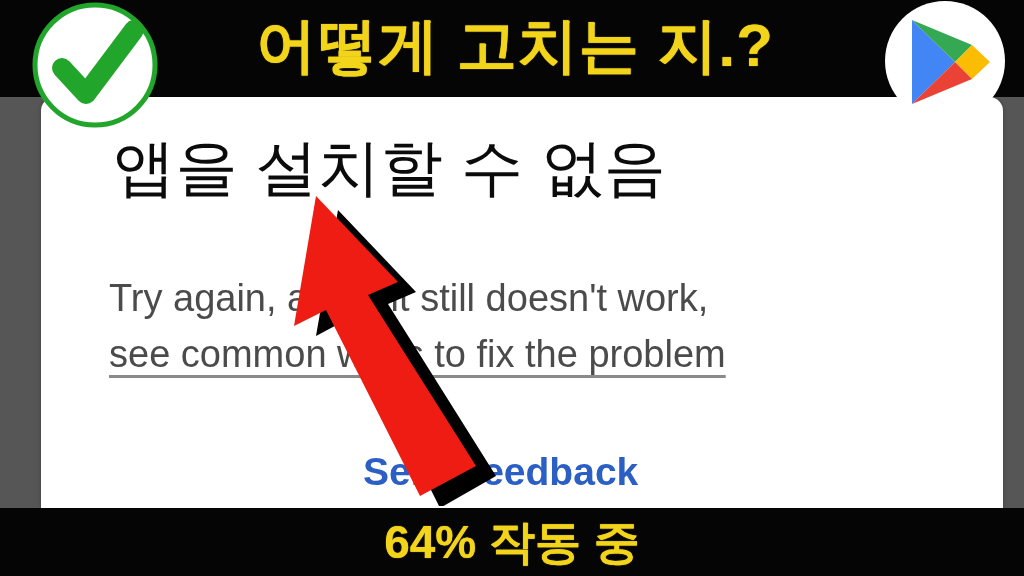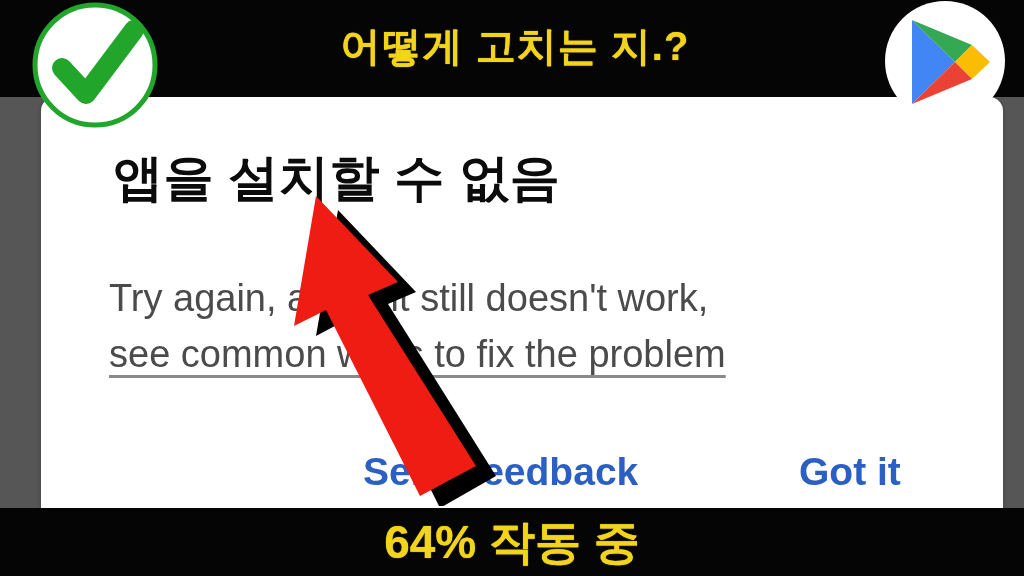--- a/index.html
+++ b/index.html
@@ -32,21 +32,21 @@
   .top-banner-text {
     position: absolute;
     left: 170px;
     top: 0;
     width: 690px;
     height: 92px;
     display: flex;
     align-items: center;
     justify-content: center;
     color: #F2D41B;
-    font-size: 40px;
+    font-size: 60px;
     font-weight: bold;
     letter-spacing: 1px;
     white-space: nowrap;
     line-height: 1;
     text-shadow: 0 0 1px #F2D41B;
   }
 
   
   .bottom-banner {
     position: absolute;
@@ -95,24 +95,24 @@
     height: 411px;
     background: #FFFFFF;
     border-radius: 14px 14px 0 0;
     box-shadow: 0 0 4px rgba(0,0,0,0.25);
     z-index: 10;
   }
 
   .dialog-title {
     position: absolute;
     left: 72px;
-    top: 56px;
+    top: 40px;
     color: #0B0B0B;
-    font-size: 50px;
-    font-weight: bold;
+    font-size: 62px;
+    font-weight: normal;
     letter-spacing: 0.5px;
     white-space: nowrap;
     line-height: 1;
   }
 
   .dialog-body {
     position: absolute;
     left: 68px;
     top: 173px;
     width: 830px;
@@ -196,21 +196,20 @@
 
     <div class="dialog-title">앱을 설치할 수 없음</div>
 
     <div class="dialog-body">
       <span class="body-line-1">Try again, and if it still doesn't work,</span>
       <span class="body-line-2">see common ways to fix the problem</span>
     </div>
 
     <div class="dialog-actions">
       <button class="action-btn btn-send-feedback">Send feedback</button>
-      <button class="action-btn btn-got-it">Got it</button>
     </div>
   </div>
 
   <svg class="red-arrow" viewBox="0 0 300 310">
     <g transform="translate(14,12)">
       <path d="M 38 2 L 116 84 L 88 96 L 196 268 L 140 300 L 46 112 L 16 128 Z" fill="#000000"></path>
     </g>
     <path d="M 30 0 L 112 86 L 82 99 L 190 270 L 134 300 L 40 114 L 8 130 Z" fill="#EE1C12"></path>
   </svg>
 

